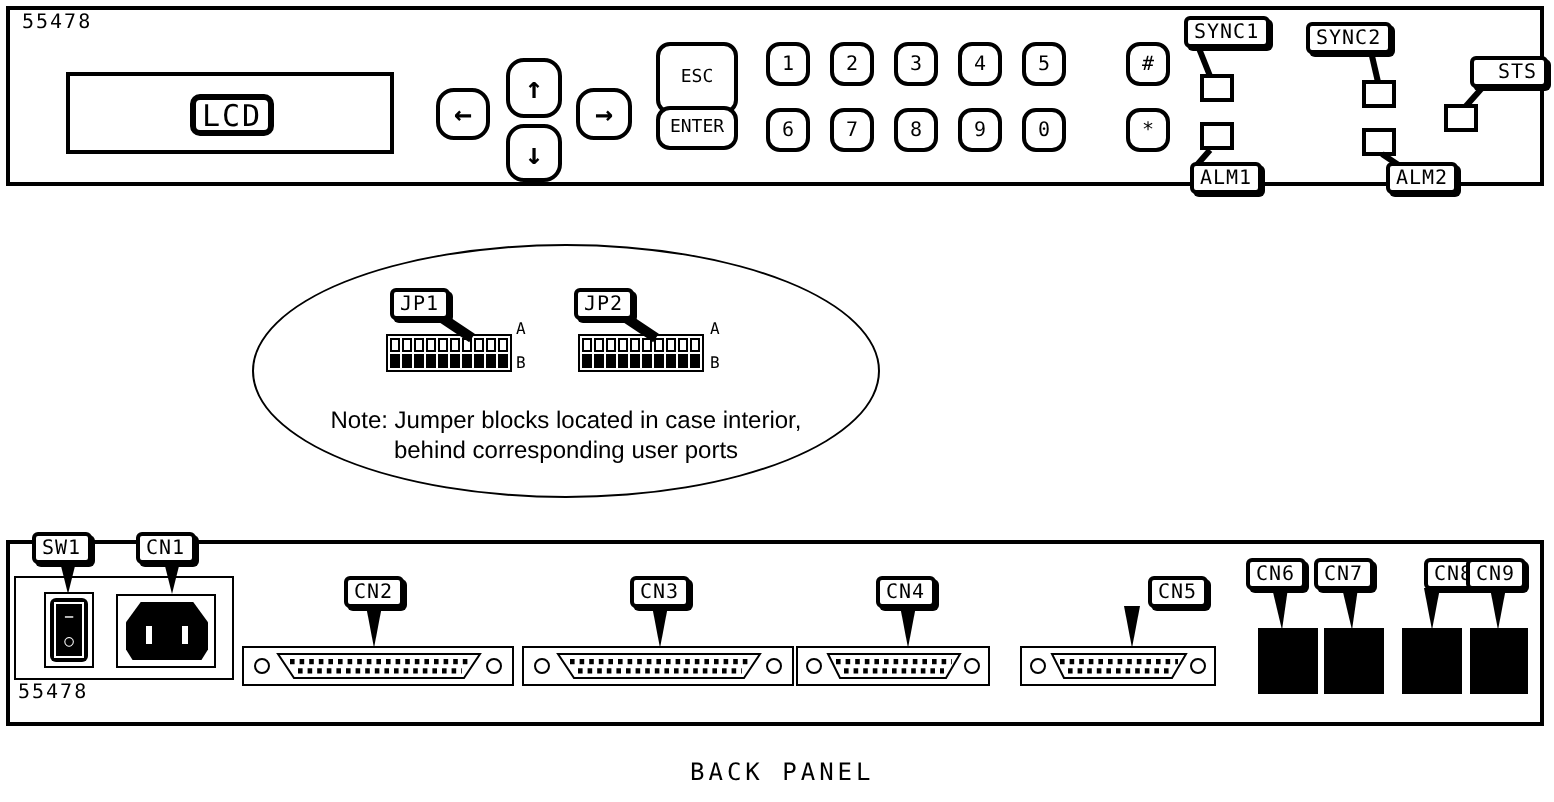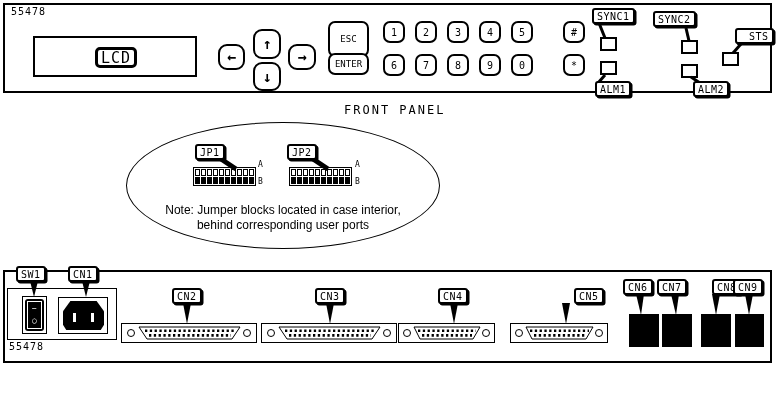--- a/index.html
+++ b/index.html
@@ -87,21 +87,20 @@
   <div class="abs led" style="left:681px;top:40px;"></div>
   <div class="abs led" style="left:681px;top:64px;"></div>
   <div class="abs led" style="left:722px;top:52px;"></div>
 
   <div class="abs tag" style="left:592px;top:8px;">SYNC1</div>
   <div class="abs tag" style="left:653px;top:11px;">SYNC2</div>
   <div class="abs tag" style="left:735px;top:28px;padding-left:12px;">STS</div>
   <div class="abs tag" style="left:583px;top:81px;margin-left:12px;">ALM1</div>
   <div class="abs tag" style="left:693px;top:81px;">ALM2</div>
 
-  <div class="abs caption" style="left:344px;top:103px;">FRONT PANEL</div>
 
   <div class="abs ellipse" style="left:126px;top:122px;width:314px;height:127px;"></div>
 
   <div class="abs tag" style="left:195px;top:144px;">JP1</div>
   <div class="abs tag" style="left:287px;top:144px;">JP2</div>
 
   <div class="abs jblock" style="left:193px;top:167px;">
     <span class="jrow ra">
         <i></i>
         <i></i>
@@ -228,20 +227,21 @@
 
   <div class="abs tag" style="left:172px;top:288px;">CN2</div>
   <div class="abs tag" style="left:315px;top:288px;">CN3</div>
   <div class="abs tag" style="left:438px;top:288px;">CN4</div>
   <div class="abs tag" style="left:574px;top:288px;">CN5</div>
   <div class="abs tag" style="left:623px;top:279px;">CN6</div>
   <div class="abs tag" style="left:657px;top:279px;">CN7</div>
   <div class="abs tag" style="left:712px;top:279px;">CN8</div>
   <div class="abs tag" style="left:733px;top:279px;">CN9</div>
 
+  <div class="abs caption" style="left:345px;top:379px;">BACK PANEL</div>
 
   <svg class="overlay" width="777" height="401" viewBox="0 0 777 401">
     <line x1="599" y1="23" x2="605" y2="38" stroke="#000" stroke-width="3"></line>
     <line x1="598" y1="83" x2="605" y2="75" stroke="#000" stroke-width="3"></line>
     <line x1="686" y1="28" x2="689" y2="41" stroke="#000" stroke-width="3"></line>
     <line x1="700" y1="83" x2="691" y2="77" stroke="#000" stroke-width="3"></line>
     <line x1="741" y1="44" x2="733" y2="53" stroke="#000" stroke-width="3"></line>
     <line x1="221" y1="159" x2="236" y2="169" stroke="#000" stroke-width="5"></line>
     <line x1="313" y1="159" x2="328" y2="169" stroke="#000" stroke-width="5"></line>
     <polygon points="30,281 38,281 34,297" fill="#000"></polygon>

